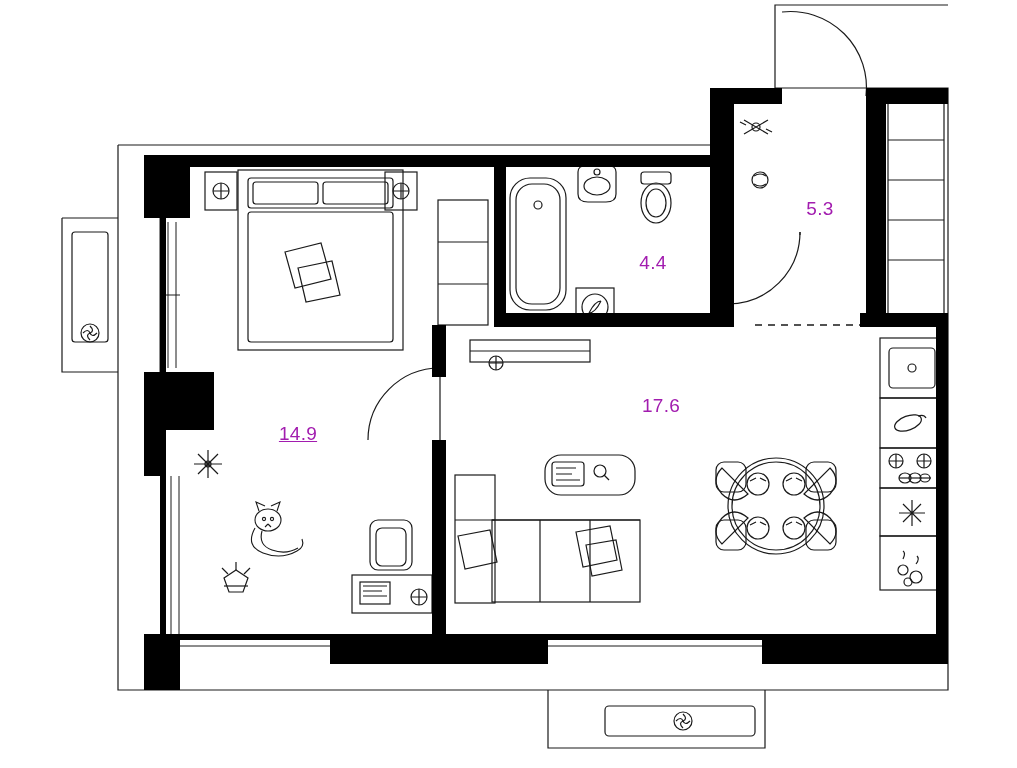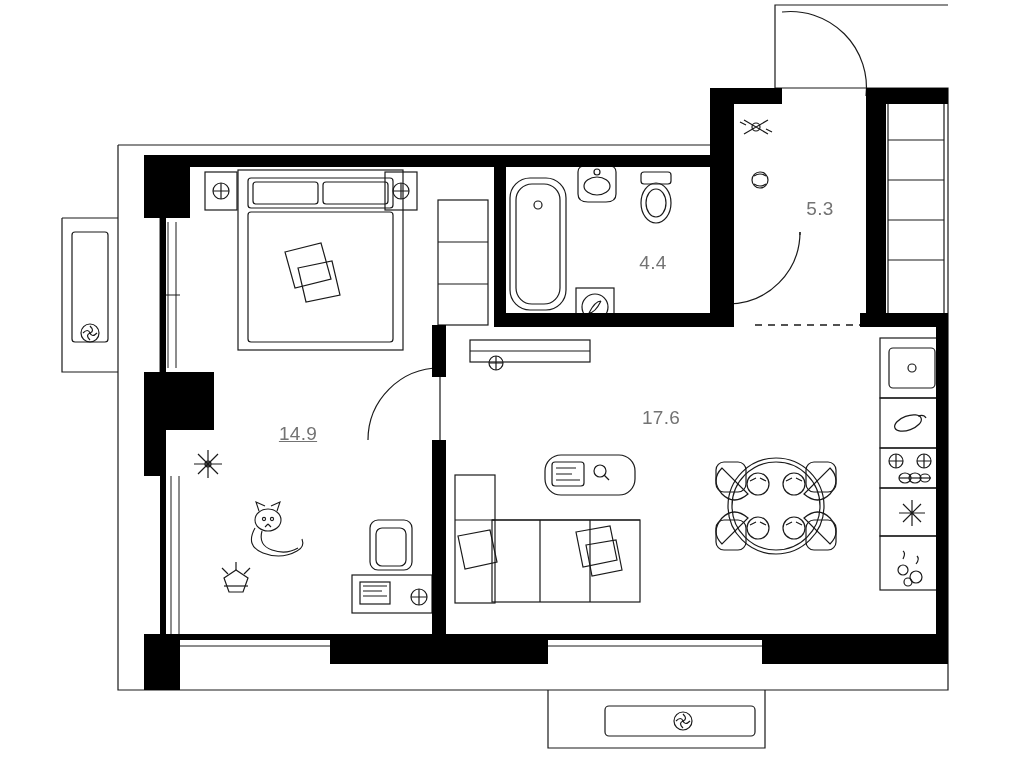--- a/index.html
+++ b/index.html
@@ -16,21 +16,21 @@
   #plan {
     position: relative;
     width: 1017px;
     height: 768px;
     background: #ffffff;
   }
   .area-label {
     position: absolute;
     font-family: "Liberation Sans", sans-serif;
     font-size: 19px;
-    color: #737373;
+    color: #a21caf;
     letter-spacing: 0.3px;
     white-space: nowrap;
     transform: translate(-50%, -50%);
   }
   svg {
     position: absolute;
     top: 0;
     left: 0;
   }
 </style>
@@ -291,15 +291,15 @@
       <rect x="160" y="218" width="6" height="154"></rect>
       <rect x="160" y="476" width="6" height="158"></rect>
 
       <rect x="144" y="155" width="16" height="63"></rect>
     </g>
   </svg>
 
   <div class="area-label" style="left:298px; top:434px;text-decoration:underline;">14.9</div>
   <div class="area-label" style="left:653px; top:263px;">4.4</div>
   <div class="area-label" style="left:820px; top:209px;">5.3</div>
-  <div class="area-label" style="left:661px; top:406px;margin-top:12px;">17.6</div>
+  <div class="area-label" style="left:661px; top:406px;">17.6</div>
 
 </div>
 
 </body></html>

